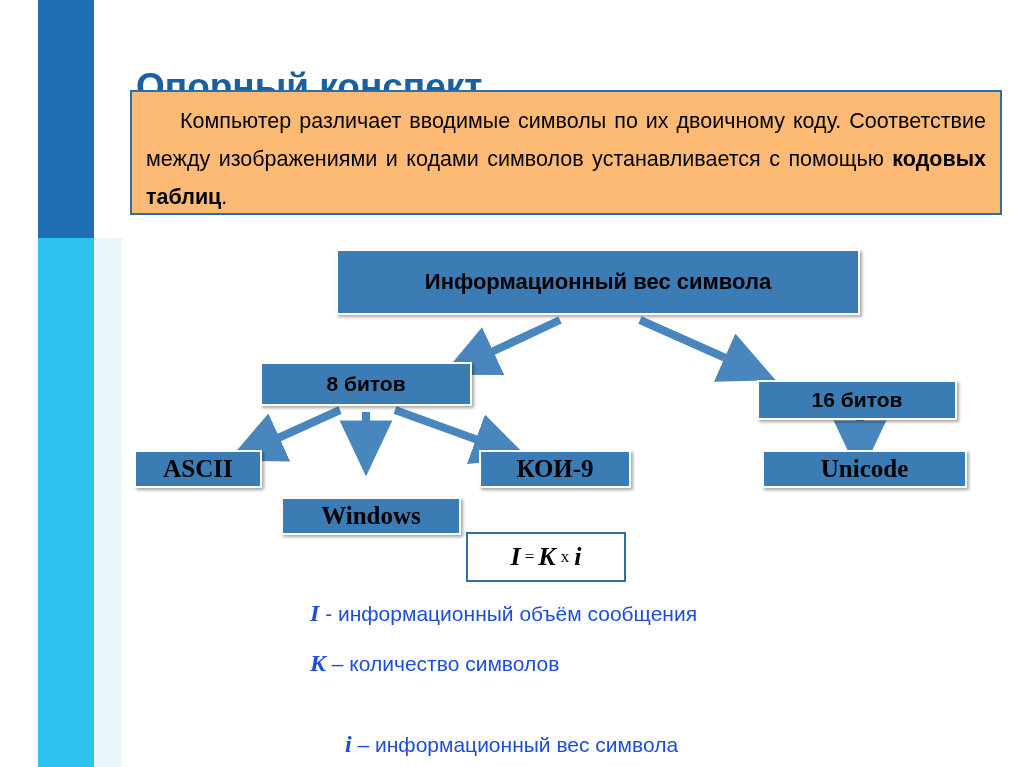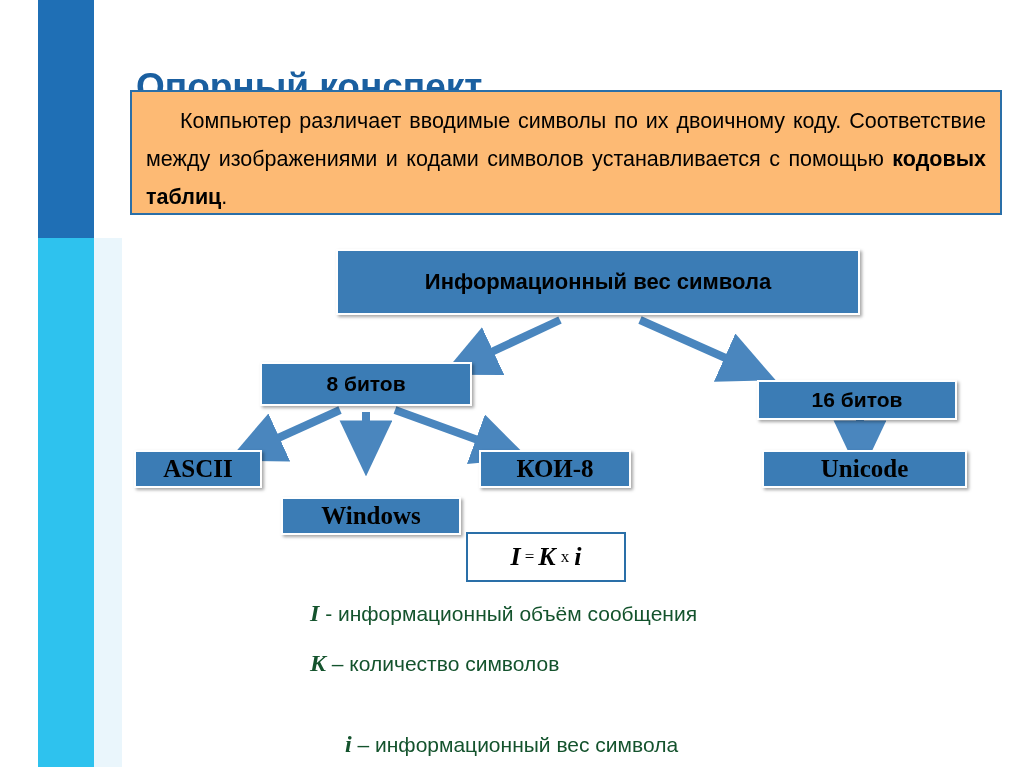--- a/index.html
+++ b/index.html
@@ -138,21 +138,21 @@
     color: #000000;
   }
   #formula-box .big { font-size: 26px; font-weight: bold; font-style: italic; }
   #formula-box .sm  { font-size: 17px; }
 
   
   .legend-row {
     position: absolute;
     left: 310px;
     font-size: 21px;
-    color: #14532d;
+    color: #1d4ed8;
     white-space: nowrap;
   }
   .legend-row .sym {
     font-family: "Liberation Serif", serif;
     font-weight: bold;
     font-style: italic;
     font-size: 24px;
   }
   #legend-0 { top: 600px; }
   #legend-1 { top: 650px; text-align: center; }
@@ -188,21 +188,21 @@
     <line x1="860" y1="414" x2="860" y2="446"></line>
   </g>
 </svg>
 
 <div class="node" id="node-root">Информационный вес символа</div>
 <div class="node" id="node-8bit">8 битов</div>
 <div class="node" id="node-16bit">16 битов</div>
 
 <div class="node leaf" id="node-ascii">ASCII</div>
 <div class="node leaf" id="node-windows">Windows</div>
-<div class="node leaf" id="node-koi8">КОИ-8</div>
+<div class="node leaf" id="node-koi8">КОИ-9</div>
 <div class="node leaf" id="node-unicode">Unicode</div>
 
 <div id="formula-box">
   <span class="big">I</span>
     <span class="sm" style="margin:0 4px">=</span>
     <span class="big">K</span>
     <span class="sm" style="margin:0 5px">x</span>
     <span class="big">i</span>
 </div>
 

